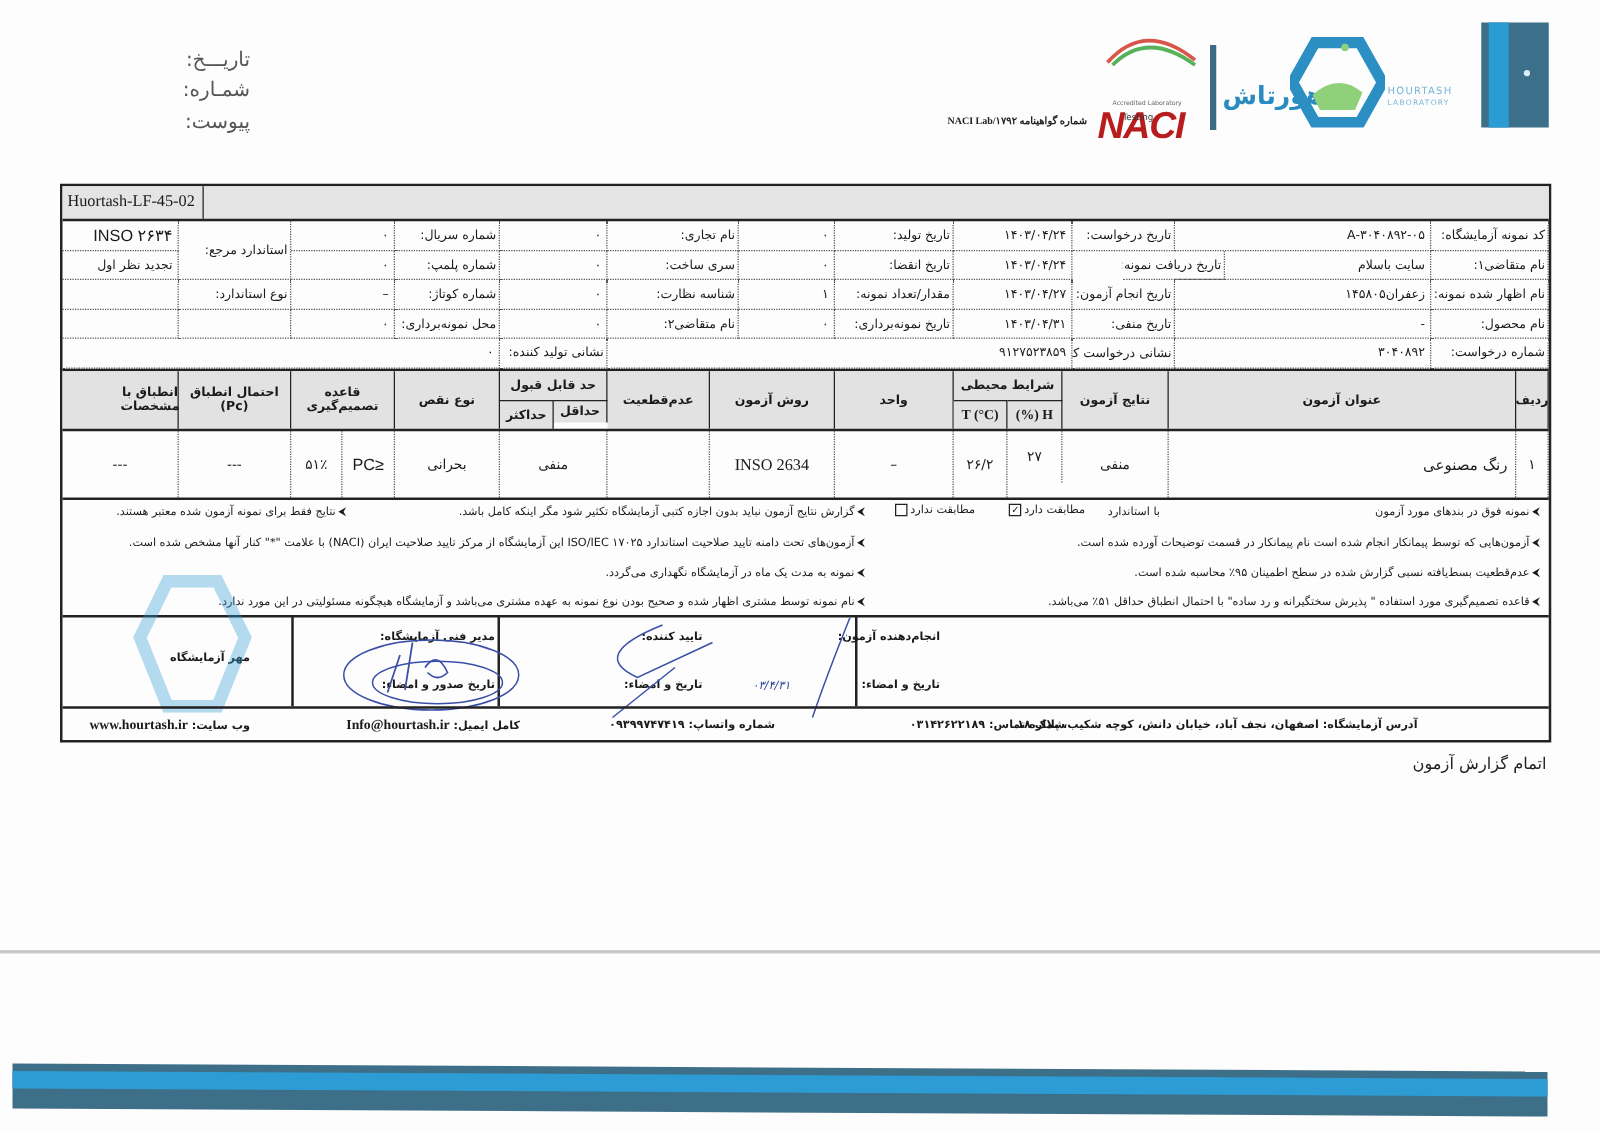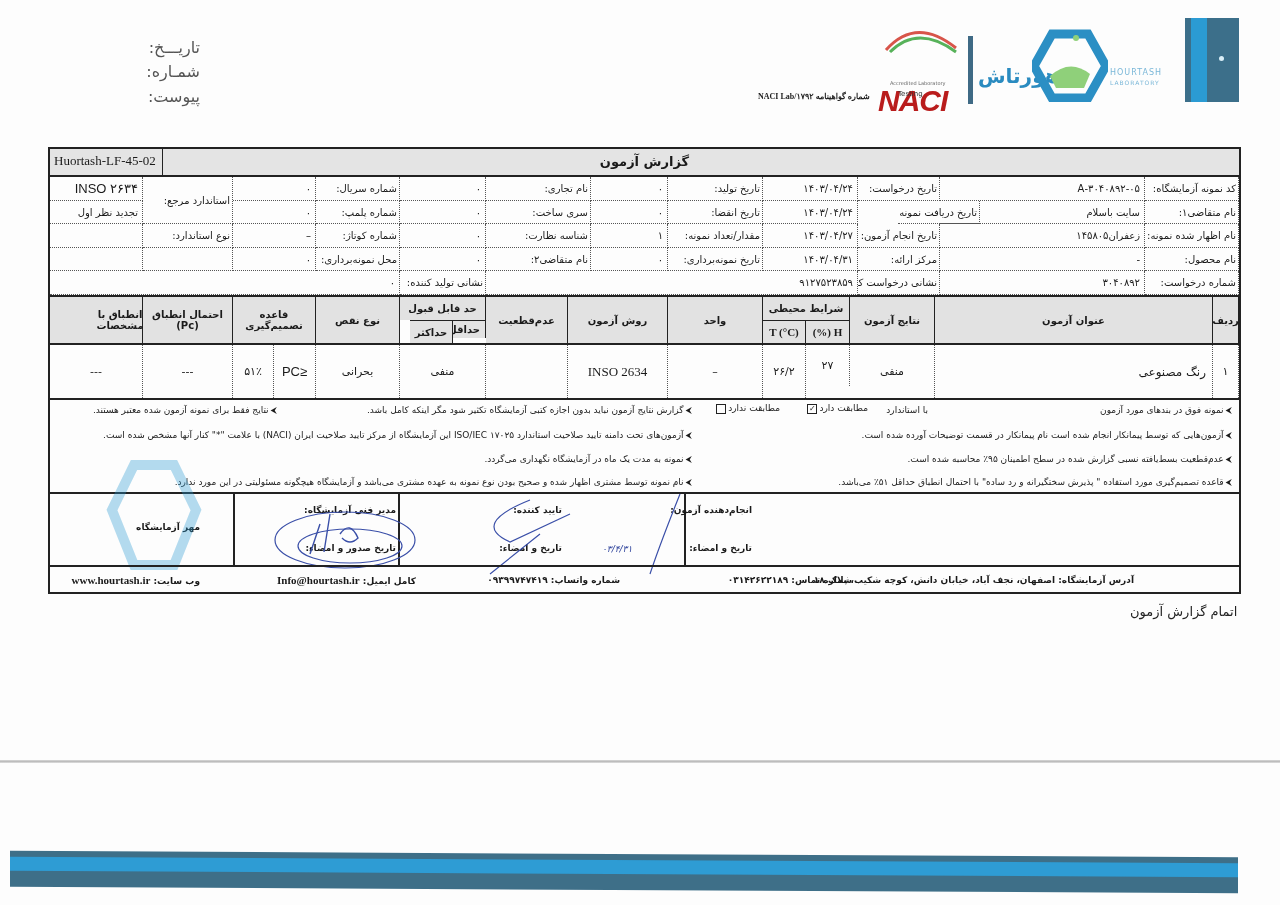--- a/index.html
+++ b/index.html
@@ -78,21 +78,20 @@
   <div>HOURTASH</div>
   <div style="font-size:6px">LABORATORY</div>
 </div>
 <div class="corner-box">
   <div class="stripe"></div>
     <div class="dot"></div>
 </div>
 
 <div class="frame"></div>
 <div class="title-bar">
-  <div class="title-text">گزارش آزمون</div>
   <div class="form-code">Huortash-LF-45-02</div>
 </div>
 
 <div id="info-grid">
     <div class="cell lbl dot-b dot-r" style="left: 1145px; top: 177px; width: 94px; height: 23.6px; line-height: 23.6px;">کد نمونه آزمایشگاه:</div>
     <div class="cell val dot-b dot-r" style="left: 940px; top: 177px; width: 205px; height: 23.6px; line-height: 23.6px;">۳۰۴۰۸۹۲-۰۵-A</div>
     <div class="cell lbl dot-b dot-r" style="left: 858px; top: 177px; width: 82px; height: 23.6px; line-height: 23.6px;">تاریخ درخواست:</div>
     <div class="cell val dot-b dot-r" style="left: 763px; top: 177px; width: 95px; height: 23.6px; line-height: 23.6px;">۱۴۰۳/۰۴/۲۴</div>
     <div class="cell lbl dot-b dot-r" style="left: 668px; top: 177px; width: 95px; height: 23.6px; line-height: 23.6px;">تاریخ تولید:</div>
     <div class="cell val dot-b dot-r" style="left: 591px; top: 177px; width: 77px; height: 23.6px; line-height: 23.6px;">۰</div>
@@ -115,21 +114,21 @@
     <div class="cell lbl dot-b dot-r" style="left: 858px; top: 224.2px; width: 82px; height: 23.6px; line-height: 23.6px;">تاریخ انجام آزمون:</div>
     <div class="cell val dot-b dot-r" style="left: 763px; top: 224.2px; width: 95px; height: 23.6px; line-height: 23.6px;">۱۴۰۳/۰۴/۲۷</div>
     <div class="cell lbl dot-b dot-r" style="left: 668px; top: 224.2px; width: 95px; height: 23.6px; line-height: 23.6px;">مقدار/تعداد نمونه:</div>
     <div class="cell val dot-b dot-r" style="left: 591px; top: 224.2px; width: 77px; height: 23.6px; line-height: 23.6px;">۱</div>
     <div class="cell lbl dot-b dot-r" style="left: 486px; top: 224.2px; width: 105px; height: 23.6px; line-height: 23.6px;">شناسه نظارت:</div>
     <div class="cell val dot-b dot-r" style="left: 400px; top: 224.2px; width: 86px; height: 23.6px; line-height: 23.6px;">۰</div>
     <div class="cell lbl dot-b dot-r" style="left: 316px; top: 224.2px; width: 84px; height: 23.6px; line-height: 23.6px;">شماره کوتاژ:</div>
     <div class="cell val dot-b dot-r" style="left: 233px; top: 224.2px; width: 83px; height: 23.6px; line-height: 23.6px;">–</div>
     <div class="cell lbl dot-b dot-r" style="left: 1145px; top: 247.8px; width: 94px; height: 23.6px; line-height: 23.6px;">نام محصول:</div>
     <div class="cell val dot-b dot-r" style="left: 940px; top: 247.8px; width: 205px; height: 23.6px; line-height: 23.6px;">-</div>
-    <div class="cell lbl dot-b dot-r" style="left: 858px; top: 247.8px; width: 82px; height: 23.6px; line-height: 23.6px;">مرکز ارائه:</div>
+    <div class="cell lbl dot-b dot-r" style="left: 858px; top: 247.8px; width: 82px; height: 23.6px; line-height: 23.6px;">تاریخ منفی:</div>
     <div class="cell val dot-b dot-r" style="left: 763px; top: 247.8px; width: 95px; height: 23.6px; line-height: 23.6px;">۱۴۰۳/۰۴/۳۱</div>
     <div class="cell lbl dot-b dot-r" style="left: 668px; top: 247.8px; width: 95px; height: 23.6px; line-height: 23.6px;">تاریخ نمونه‌برداری:</div>
     <div class="cell val dot-b dot-r" style="left: 591px; top: 247.8px; width: 77px; height: 23.6px; line-height: 23.6px;">۰</div>
     <div class="cell lbl dot-b dot-r" style="left: 486px; top: 247.8px; width: 105px; height: 23.6px; line-height: 23.6px;">نام متقاضی۲:</div>
     <div class="cell val dot-b dot-r" style="left: 400px; top: 247.8px; width: 86px; height: 23.6px; line-height: 23.6px;">۰</div>
     <div class="cell lbl dot-b dot-r" style="left: 316px; top: 247.8px; width: 84px; height: 23.6px; line-height: 23.6px;">محل نمونه‌برداری:</div>
     <div class="cell val dot-b dot-r" style="left: 233px; top: 247.8px; width: 83px; height: 23.6px; line-height: 23.6px;">۰</div>
     <div class="cell lbl dot-b dot-r" style="left: 143px; top: 177px; width: 90px; height: 47px; line-height: 47px;">استاندارد مرجع:</div>
     <div class="cell val dot-b dot-r" style="left: 50px; top: 177px; width: 93px; height: 23.6px; line-height: 23.6px; font-family: &quot;Liberation Sans&quot;, sans-serif; font-size: 13px;">INSO ۲۶۳۴</div>
     <div class="cell val dot-b dot-r" style="left: 50px; top: 200.6px; width: 93px; height: 23.6px; line-height: 23.6px;">تجدید نظر اول</div>
@@ -155,21 +154,21 @@
     <div class="hdr" style="left: 568px; top: 297px; width: 100px; height: 46px;">روش آزمون</div>
     <div class="hdr" style="left: 486px; top: 297px; width: 82px; height: 46px;">عدم‌قطعیت</div>
     <div class="hdr" style="left: 400px; top: 297px; width: 86px; height: 23px;">حد قابل قبول</div>
     <div class="hdr" style="left: 316px; top: 297px; width: 84px; height: 46px;">نوع نقص</div>
     <div class="hdr" style="left: 233px; top: 297px; width: 83px; height: 46px;">قاعده تصمیم‌گیری</div>
     <div class="hdr" style="left: 143px; top: 297px; width: 90px; height: 46px;">احتمال انطباق (Pc)</div>
     <div class="hdr" style="left: 50px; top: 297px; width: 93px; height: 46px; padding-left: 48px;">انطباق با مشخصات</div>
     <div class="hdr" style="left: 806px; top: 320px; width: 44px; height: 23px; border-top: 1px solid rgb(34, 34, 34); font-family: &quot;Liberation Serif&quot;, serif; font-size: 11px;">H (%)</div>
     <div class="hdr" style="left: 763px; top: 320px; width: 43px; height: 23px; border-top: 1px solid rgb(34, 34, 34); font-family: &quot;Liberation Serif&quot;, serif; font-size: 11px;">T (°C)</div>
     <div class="hdr" style="left: 443px; top: 320px; width: 43px; height: 18px; border-top: 1px solid rgb(34, 34, 34);">حداقل</div>
-    <div class="hdr" style="left: 400px; top: 320px; width: 43px; height: 23px; border-top: 1px solid rgb(34, 34, 34); margin-left: 10px;">حداکثر</div>
+    <div class="hdr" style="left: 400px; top: 320px; width: 43px; height: 23px; border-top: 1px solid rgb(34, 34, 34);">حداکثر</div>
     <div style="position: absolute; left: 50px; top: 343px; width: 1189px; height: 2px; background: rgb(34, 34, 34);"></div>
     <div class="data" style="left: 1213px; top: 345px; width: 26px; height: 53px;">۱</div>
     <div class="data" style="left: 935px; top: 345px; width: 278px; height: 53px; justify-content: flex-start; padding-right: 6px; font-size: 12px;">رنگ مصنوعی</div>
     <div class="data" style="left: 850px; top: 345px; width: 85px; height: 53px;">منفی</div>
     <div class="data" style="left: 806px; top: 345px; width: 44px; height: 41px;">۲۷</div>
     <div class="data" style="left: 763px; top: 345px; width: 43px; height: 53px;">۲۶/۲</div>
     <div class="data" style="left: 668px; top: 345px; width: 95px; height: 53px;">–</div>
     <div class="data" style="left: 568px; top: 345px; width: 100px; height: 53px; font-family: &quot;Liberation Serif&quot;, serif; font-size: 13px;">INSO 2634</div>
     <div class="data" style="left: 486px; top: 345px; width: 82px; height: 53px;"></div>
     <div class="data" style="left: 400px; top: 345px; width: 86px; height: 53px;">منفی</div>

